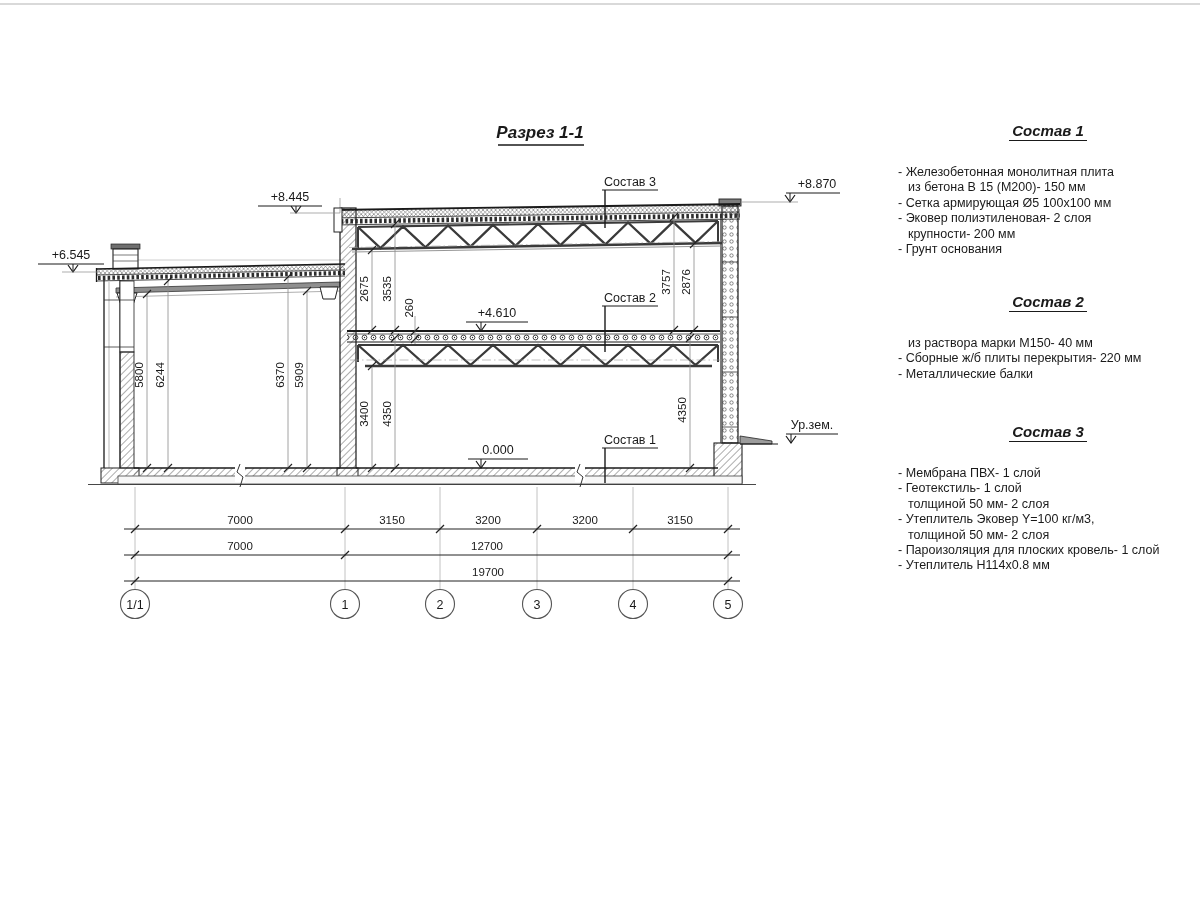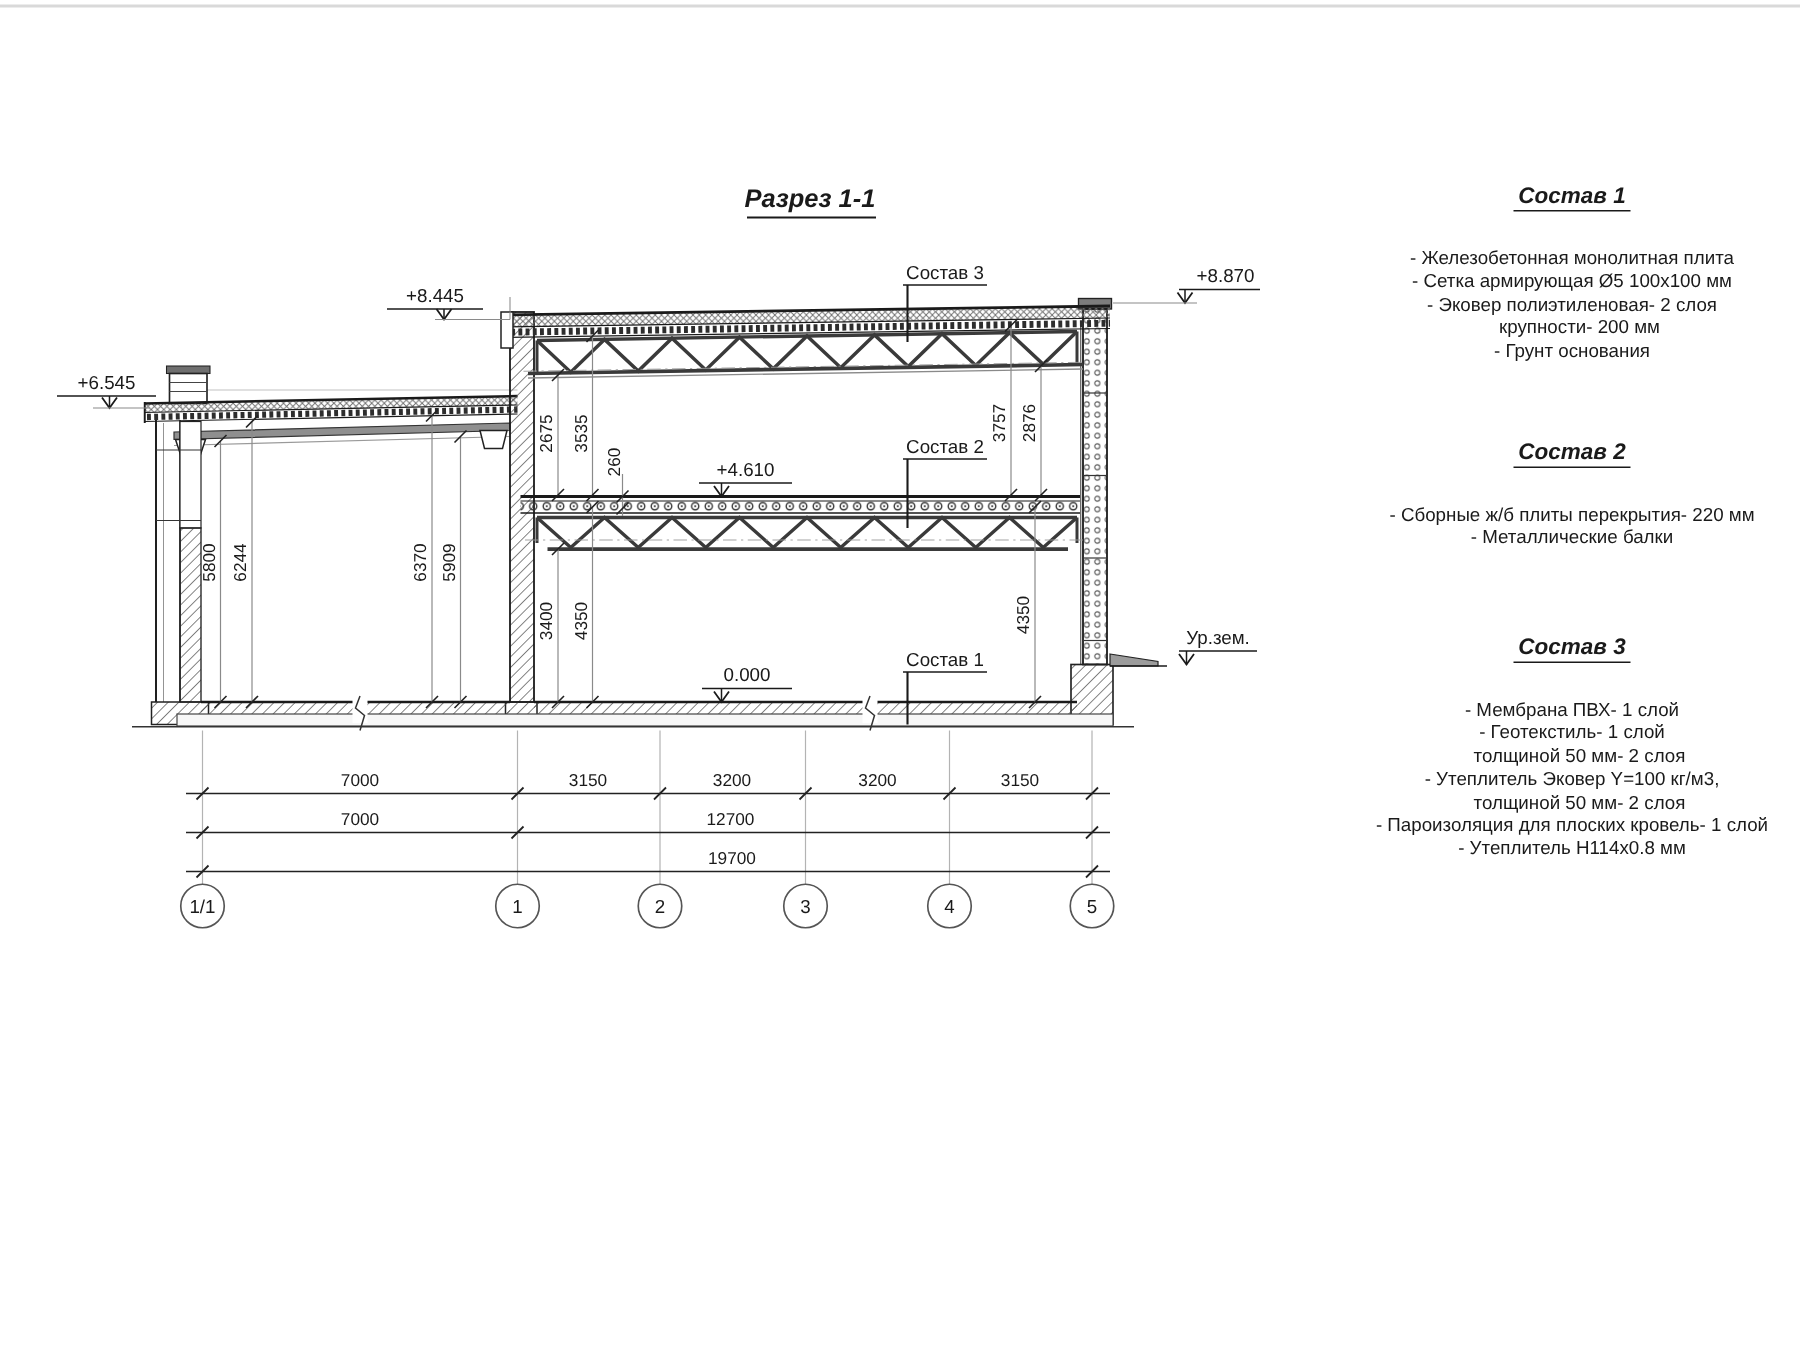--- a/index.html
+++ b/index.html
@@ -7,21 +7,21 @@
   .page-top-edge{position:absolute;left:0;top:3px;width:1200px;height:2px;background:#d9d9d9;}
   svg text{font-family:"Liberation Sans",sans-serif;fill:#1a1a1a;}
   .t-title{font-size:17px;font-style:italic;font-weight:bold;}
   .t-level{font-size:12.5px;}
   .t-leader{font-size:12.5px;}
   .t-dim{font-size:11.5px;}
   .t-axis{font-size:12.5px;}
   .legend{position:absolute;left:898px;width:300px;color:#1a1a1a;}
   .legend h3{margin:0 0 14px 0;text-align:center;font-size:15px;font-style:italic;font-weight:bold;}
   .legend h3 span{border-bottom:1.4px solid #1a1a1a;padding:0 3px 1px 3px;}
-  .legend .row{display:flex;justify-content:center;font-size:12.5px;line-height:15.4px;white-space:nowrap;}
+  .legend .row{display:flex;justify-content:flex-start;font-size:12.5px;line-height:15.4px;white-space:nowrap;}
   .legend .row .t.ind{padding-left:10px;}
   .legend .row .v{text-align:right;}
 </style>
 </head>
 <body>
 
 
 
 <div class="page-top-edge"></div>
 
@@ -326,20 +326,24 @@
 
 
 <div class="legend" style="top:122px">
   <h3><span>Состав 1</span></h3>
   <div style="height:12px"></div>
   <div class="row">
       <span class="t">- Железобетонная  монолитная плита</span>
       <span class="v"></span>
     </div>
   <div class="row">
+      <span class="t ind">из бетона В 15 (М200)</span>
+      <span class="v">- 150 мм</span>
+    </div>
+  <div class="row">
       <span class="t">- Сетка армирующая Ø5 100x100 мм</span>
       <span class="v"></span>
     </div>
   <div class="row">
       <span class="t">- Эковер полиэтиленовая</span>
       <span class="v">-  2 слоя</span>
     </div>
   <div class="row">
       <span class="t ind">крупности</span>
       <span class="v">- 200 мм</span>
@@ -347,20 +351,24 @@
   <div class="row">
       <span class="t">- Грунт основания</span>
       <span class="v"></span>
     </div>
 </div>
 
 <div class="legend" style="top:293px">
   <h3><span>Состав 2</span></h3>
   <div style="height:12px"></div>
   <div class="row">
+      <span class="t ind">из раствора марки М150</span>
+      <span class="v">- 40 мм</span>
+    </div>
+  <div class="row">
       <span class="t">- Сборные ж/б плиты перекрытия</span>
       <span class="v">- 220 мм</span>
     </div>
   <div class="row">
       <span class="t">- Металлические балки</span>
       <span class="v"></span>
     </div>
 </div>
 
 <div class="legend" style="top:423px">

